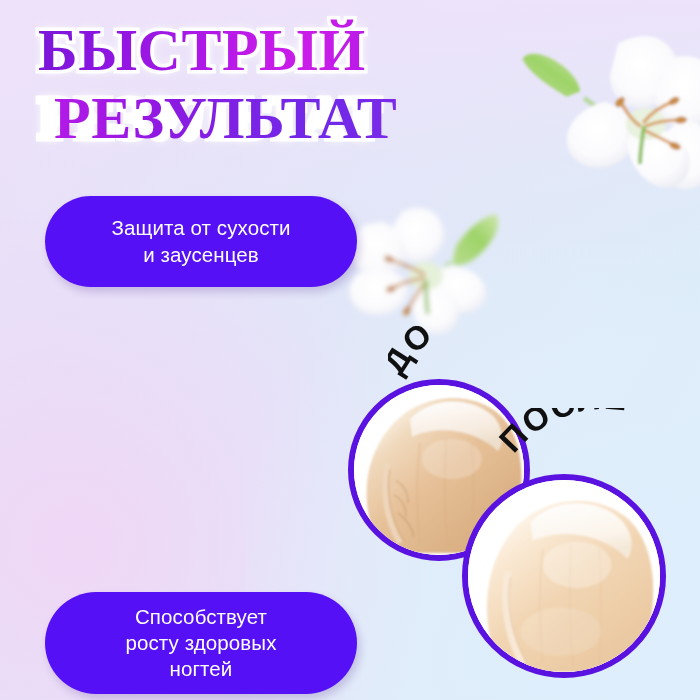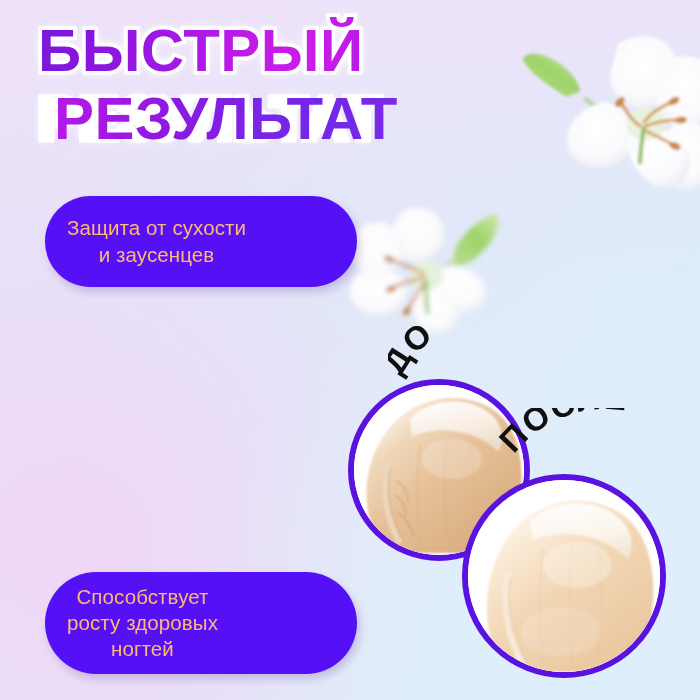--- a/index.html
+++ b/index.html
@@ -69,20 +69,21 @@
     z-index: 6;
   }
   .title-line {
     font-size: 60px;
     font-weight: bold;
     letter-spacing: 0.5px;
     line-height: 1.03;
     margin: 0;
     white-space: nowrap;
     position: relative;
+    font-family: Liberation Serif, serif;
   }
   .title-line .halo {
     position: absolute;
     left: 0; top: 0;
     color: #ffffff;
     -webkit-text-stroke: 7px #ffffff;
     text-shadow:
        0 0 6px #ffffff,
        0 0 10px #ffffff,
        0 0 14px rgba(255,255,255,0.95);
@@ -118,40 +119,41 @@
         #7128e8 78%,
         #7b2be8 100%);
   }
 
   
   .pill {
     position: absolute;
     left: 45px;
     background: #5510f5;
     border-radius: 999px;
-    color: #fdba74;
+    color: #ffffff;
     display: flex;
     align-items: center;
+    justify-content: center;
     text-align: center;
     box-shadow: 3px 5px 9px rgba(60, 20, 130, 0.20);
     z-index: 5;
     box-sizing: border-box;
     padding: 6px 22px;
   }
   .pill span {
     font-size: 20.5px;
     line-height: 1.28;
     font-weight: normal;
     letter-spacing: 0.1px;
     display: block;
   }
   .pill-1 { top: 196px; width: 312px; height: 91px; }
   .pill-2 { top: 312px; width: 322px; height: 109px; }
   .pill-3 { top: 444px; width: 312px; height: 91px; }
-  .pill-4 { top: 572px; width: 312px; height: 102px; }
+  .pill-4 { top: 592px; width: 312px; height: 102px; }
 
   
   .flower {
     position: absolute;
     z-index: 3;
     pointer-events: none;
   }
   .flower-big { right: -26px; top: 14px; width: 250px; height: 190px; }
   .flower-small { left: 338px; top: 188px; width: 178px; height: 150px; }
 

